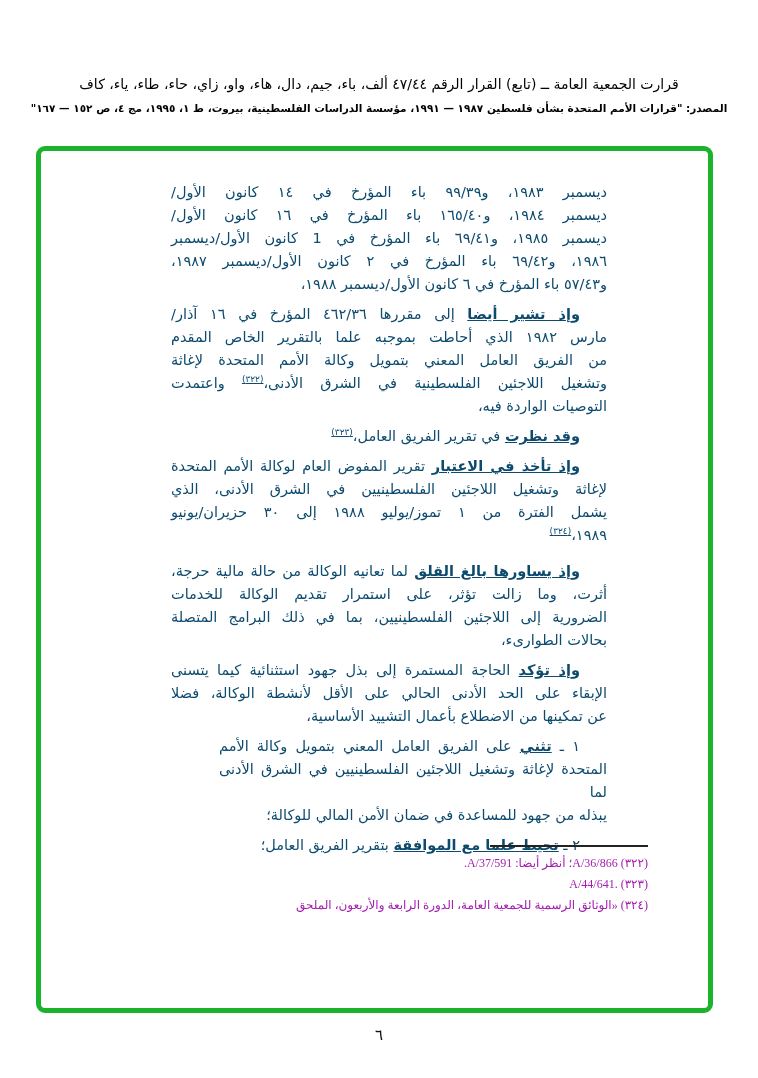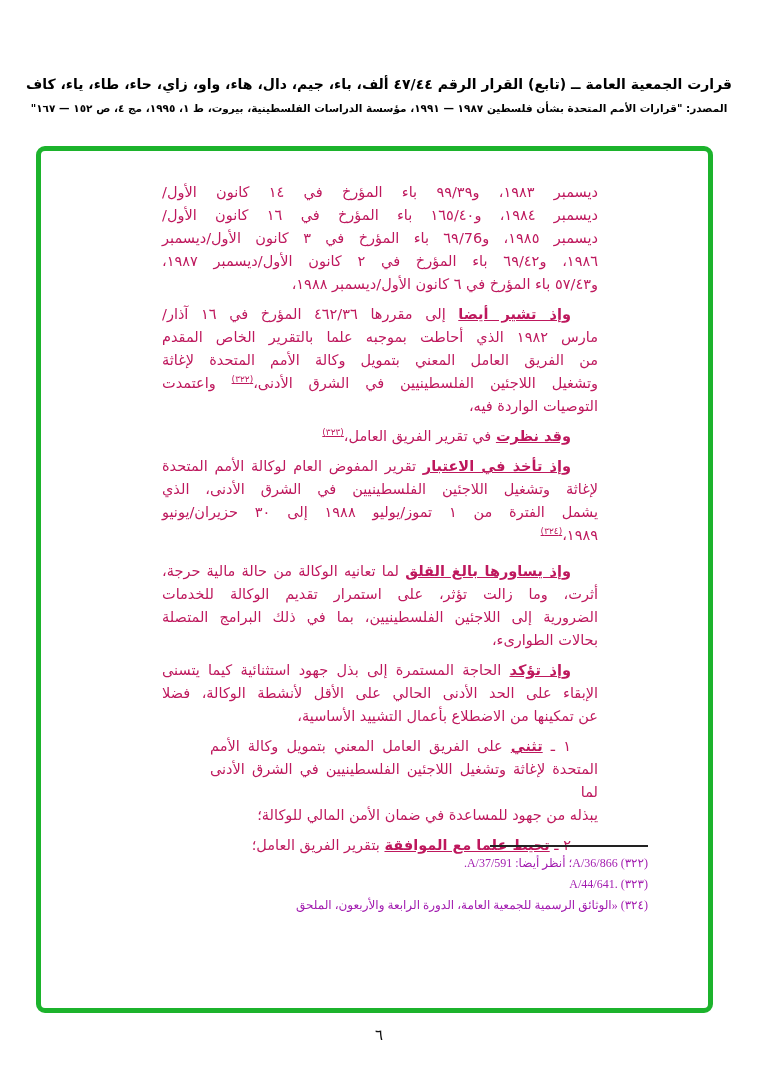--- a/index.html
+++ b/index.html
@@ -2,33 +2,33 @@
 <html lang="ar" dir="rtl"><head>
 <meta charset="utf-8">
 <style>
   html,body{margin:0;padding:0;}
   body{
     width:758px;height:1078px;position:relative;background:#ffffff;
     font-family:"DejaVu Sans",sans-serif;color:#111111;overflow:hidden;
   }
   .doc-title{
     position:absolute;top:76px;left:10px;right:10px;text-align:center;
-    font-size:14px;font-weight:bold;white-space:nowrap;color:#000;
+    font-size:14px;font-weight:normal;white-space:nowrap;color:#000;
   }
   .doc-source{
     position:absolute;top:102px;left:10px;right:10px;text-align:center;
     font-size:10.5px;font-weight:bold;white-space:nowrap;color:#000;
   }
   .green-box{
     position:absolute;left:36px;top:146px;width:667px;height:857px;
     border:5px solid #1cb32c;border-radius:9px;background:transparent;
   }
   .main-text{
-    position:absolute;top:181px;right:160px;width:436px;
-    font-size:14.5px;line-height:23px;color:#be185d;
+    position:absolute;top:181px;right:151px;width:436px;
+    font-size:14.5px;line-height:23px;color:#0c4a6e;
   }
   .para{margin:0 0 7px 0;}
   .line{white-space:normal;}
   .line.just{text-align:justify;text-align-last:justify;}
   .line.ind{padding-right:27px;}
   .b{font-weight:bold;text-decoration:underline;}
   sup{font-size:9px;line-height:0;vertical-align:super;text-decoration:underline;}
   .footnotes{
     position:absolute;top:845px;right:110px;width:502px;
     font-size:12px;line-height:21px;color:#a21caf;font-family:Liberation Serif, serif;
@@ -46,29 +46,29 @@
 
 <div class="doc-title">قرارت الجمعية العامة ــ (تابع) القرار الرقم ٤٧/٤٤ ألف، باء، جيم، دال، هاء، واو، زاي، حاء، طاء، ياء، كاف</div>
 <div class="doc-source">المصدر: "قرارات الأمم المتحدة بشأن فلسطين ١٩٨٧ — ١٩٩١، مؤسسة الدراسات الفلسطينية، بيروت، ط ١، ١٩٩٥، مج ٤، ص ١٥٢ — ١٦٧"</div>
 
 <div class="green-box" style="border-color: rgb(28, 179, 44);"></div>
 
 <div class="main-text" id="main-text">
     <div class="para" style="margin-bottom: 7px;">
       <div class="line just"><span>ديسمبر ١٩٨٣، و٩٩/٣٩ باء المؤرخ في ١٤ كانون الأول/</span></div>
       <div class="line just"><span>ديسمبر ١٩٨٤، و١٦٥/٤٠ باء المؤرخ في ١٦ كانون الأول/</span></div>
-      <div class="line just"><span>ديسمبر ١٩٨٥، و٦٩/76 باء المؤرخ في ٣ كانون الأول/ديسمبر</span></div>
+      <div class="line just"><span>ديسمبر ١٩٨٥، و٦٩/٤١ باء المؤرخ في 1 كانون الأول/ديسمبر</span></div>
       <div class="line just"><span>١٩٨٦، و٦٩/٤٢ باء المؤرخ في ٢ كانون الأول/ديسمبر ١٩٨٧،</span></div>
       <div class="line"><span>و٥٧/٤٣ باء المؤرخ في ٦ كانون الأول/ديسمبر ١٩٨٨،</span></div>
     </div>
     <div class="para" style="margin-bottom: 7px;">
       <div class="line just ind"><span class="b">وإذ تشير أيضا</span><span> إلى مقررها ٤٦٢/٣٦ المؤرخ في ١٦ آذار/</span></div>
       <div class="line just"><span>مارس ١٩٨٢ الذي أحاطت بموجبه علما بالتقرير الخاص المقدم</span></div>
       <div class="line just"><span>من الفريق العامل المعني بتمويل وكالة الأمم المتحدة لإغاثة</span></div>
-      <div class="line just"><span>وتشغيل اللاجئين الفلسطينيين في الشرق الأدنى،</span><sup>(٣٢٢)</sup><span> واعتمدت</span></div>
+      <div class="line just"><span>وتشغيل اللاجئين الفلسطينية في الشرق الأدنى،</span><sup>(٣٢٢)</sup><span> واعتمدت</span></div>
       <div class="line"><span>التوصيات الواردة فيه،</span></div>
     </div>
     <div class="para" style="margin-bottom: 7px;">
       <div class="line ind"><span class="b">وقد نظرت</span><span> في تقرير الفريق العامل،</span><sup>(٣٢٣)</sup></div>
     </div>
     <div class="para" style="margin-bottom: 13px;">
       <div class="line just ind"><span class="b">وإذ تأخذ في الاعتبار</span><span> تقرير المفوض العام لوكالة الأمم المتحدة</span></div>
       <div class="line just"><span>لإغاثة وتشغيل اللاجئين الفلسطينيين في الشرق الأدنى، الذي</span></div>
       <div class="line just"><span>يشمل الفترة من ١ تموز/يوليو ١٩٨٨ إلى ٣٠ حزيران/يونيو</span></div>
       <div class="line"><span>١٩٨٩،</span><sup>(٣٢٤)</sup></div>

